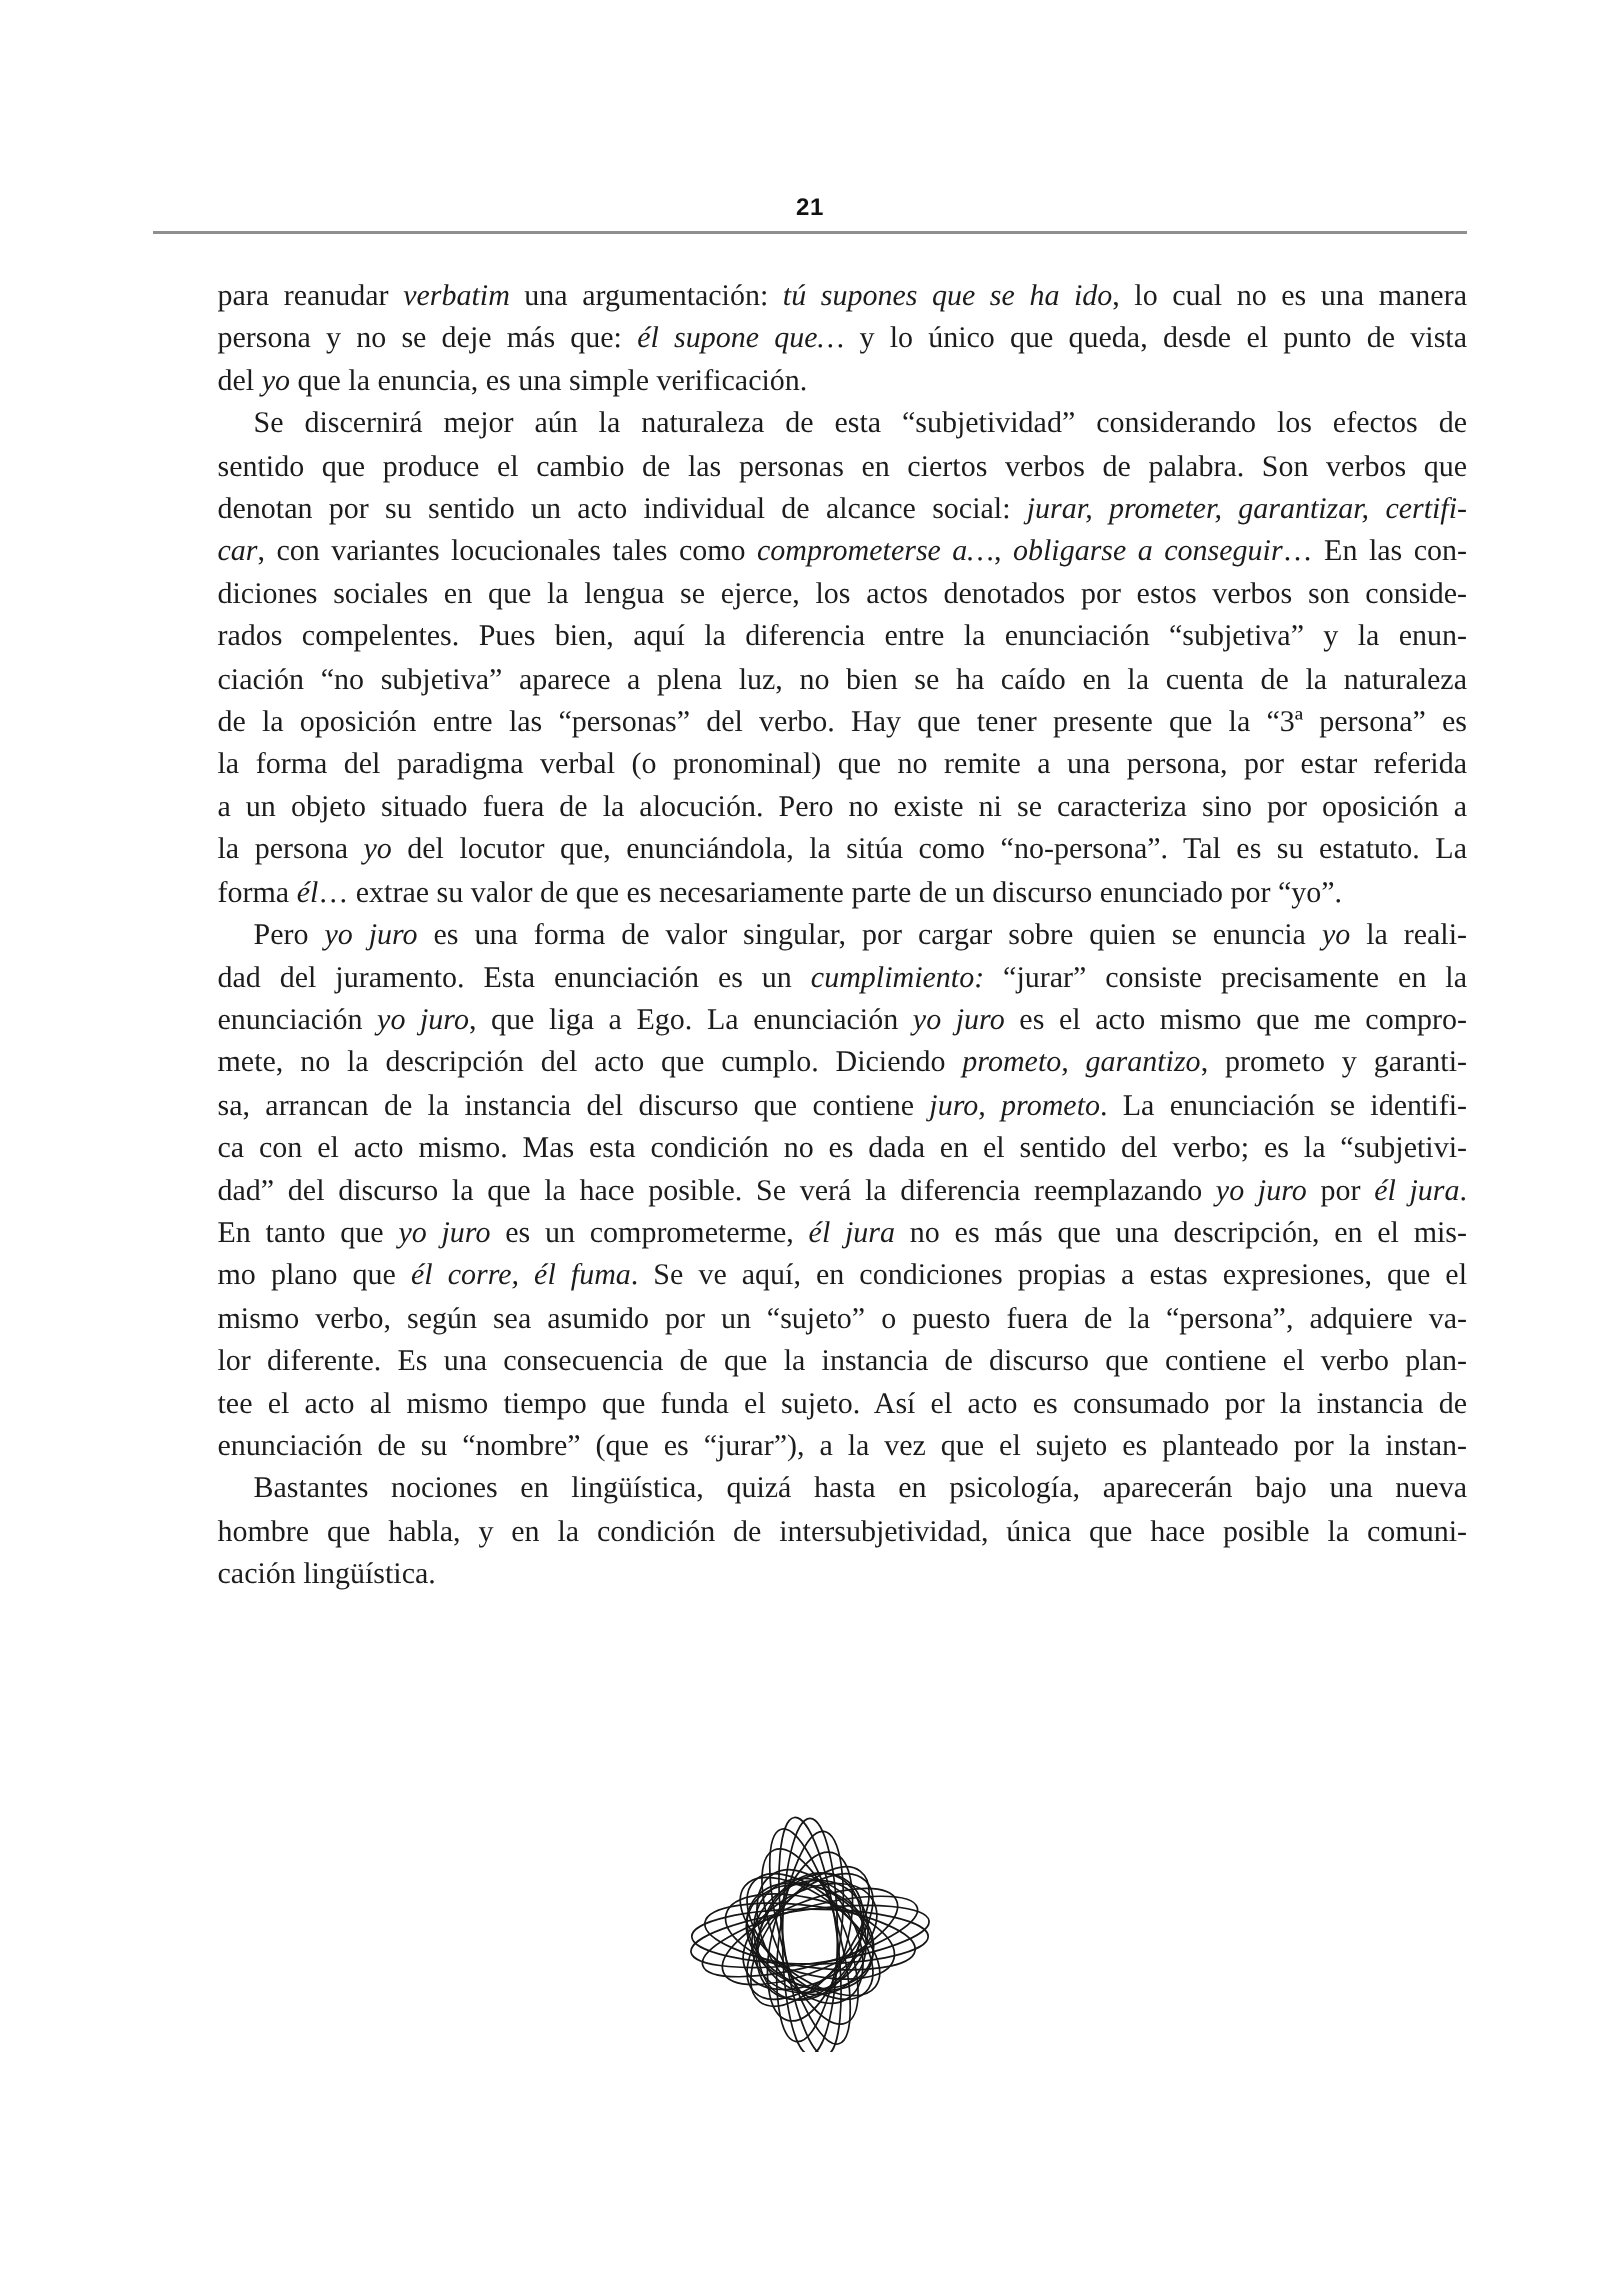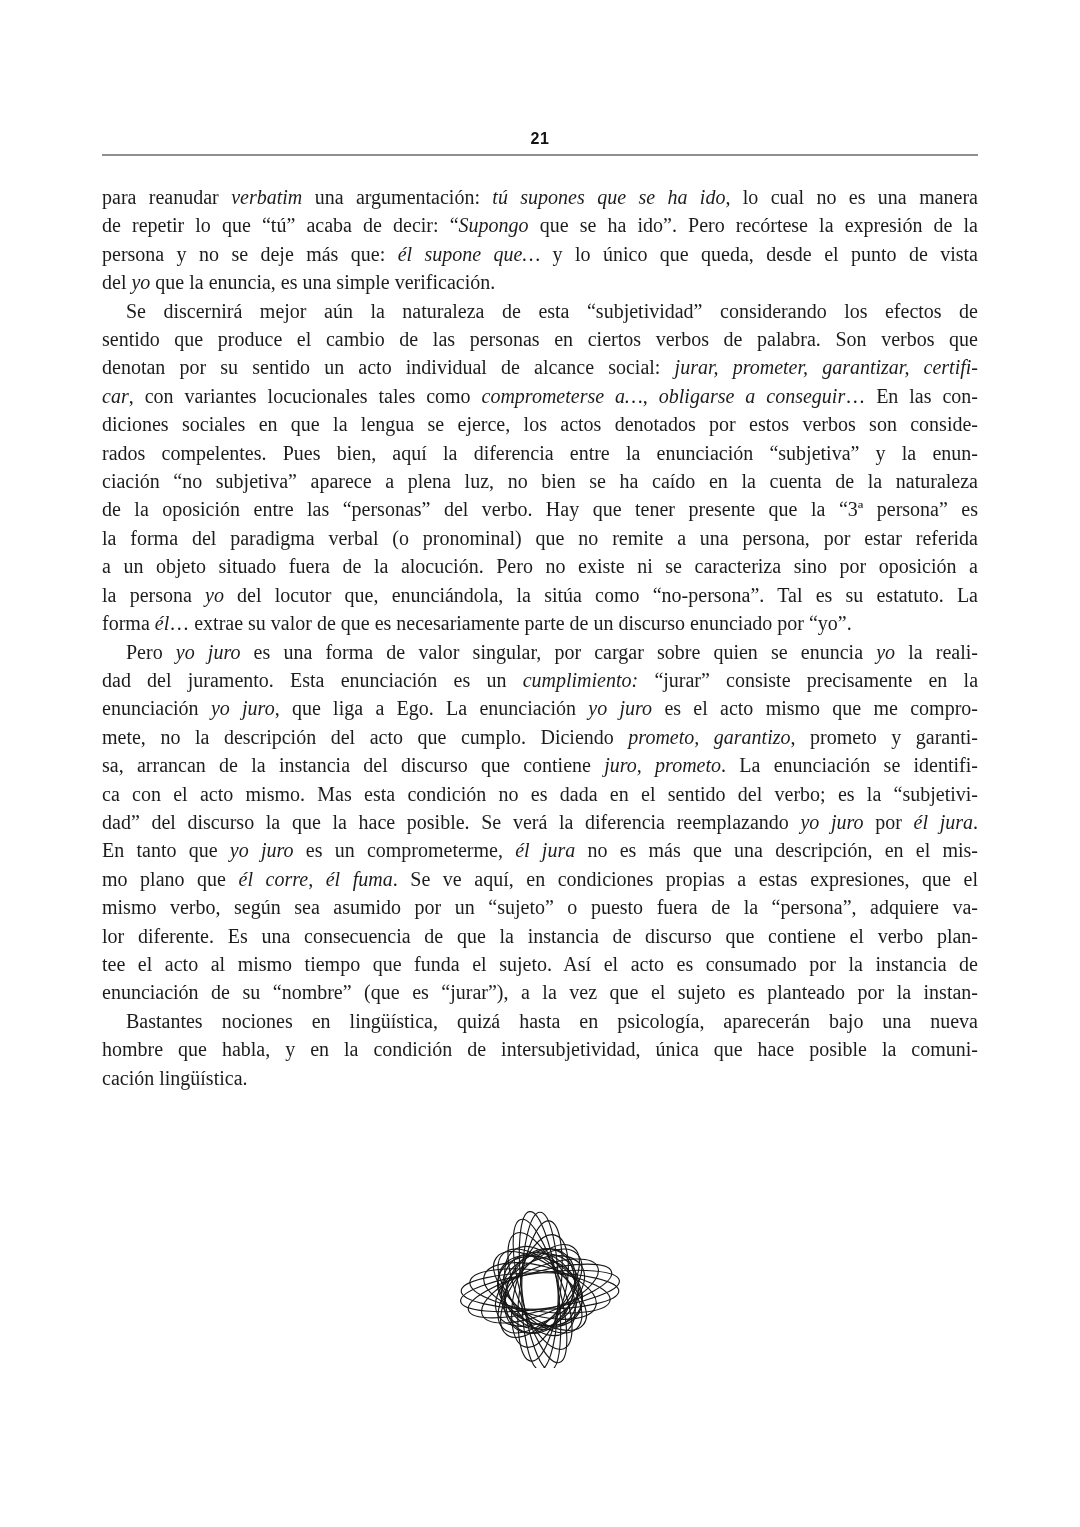--- a/index.html
+++ b/index.html
@@ -17,40 +17,40 @@
   }
   .text-block{
     position:absolute;top:183px;left:102px;width:876px;
     font-size:20px;line-height:28.4px;
   }
   .line{
     text-align:justify;
     text-align-last:justify;
     -moz-text-align-last:justify;
     white-space:normal;
+    margin-left:43px;
   }
   .line.last{text-align-last:left;-moz-text-align-last:left;}
   .line.indent{text-indent:24px;}
   .it{font-style:italic;}
   .ornament{position:absolute;top:1206px;left:455px;width:170px;height:170px;}
   .ornament svg{display:block;}
   .ornament ellipse{fill:none;stroke:#161616;stroke-width:1.5;}
 </style>
 </head>
 <body>
 
 <div class="page">
 
   <div class="page-number">21</div>
 
   <div class="header-rule"></div>
 
   <div class="text-block">
       <div class="line"><span>para reanudar </span><span class="it">verbatim</span><span> una argumentación: </span><span class="it">tú supones que se ha ido</span><span>, lo cual no es una manera</span></div>
-      <div class="line"><span>de repetir lo que “tú” acaba de decir: “</span><span class="it">Supongo</span><span> que se ha ido”. Pero recórtese la expresión de la</span></div>
       <div class="line"><span>persona y no se deje más que: </span><span class="it">él supone que…</span><span> y lo único que queda, desde el punto de vista</span></div>
       <div class="line last"><span>del </span><span class="it">yo</span><span> que la enuncia, es una simple verificación.</span></div>
       <div class="line indent"><span>Se discernirá mejor aún la naturaleza de esta “subjetividad” considerando los efectos de</span></div>
       <div class="line"><span>sentido que produce el cambio de las personas en ciertos verbos de palabra. Son verbos que</span></div>
       <div class="line"><span>denotan por su sentido un acto individual de alcance social: </span><span class="it">jurar, prometer, garantizar, certifi-</span></div>
       <div class="line"><span class="it">car</span><span>, con variantes locucionales tales como </span><span class="it">comprometerse a…</span><span>, </span><span class="it">obligarse a conseguir</span><span>… En las con-</span></div>
       <div class="line"><span>diciones sociales en que la lengua se ejerce, los actos denotados por estos verbos son conside-</span></div>
       <div class="line"><span>rados compelentes. Pues bien, aquí la diferencia entre la enunciación “subjetiva” y la enun-</span></div>
       <div class="line"><span>ciación “no subjetiva” aparece a plena luz, no bien se ha caído en la cuenta de la naturaleza</span></div>
       <div class="line"><span>de la oposición entre las “personas” del verbo. Hay que tener presente que la “3ª persona” es</span></div>

